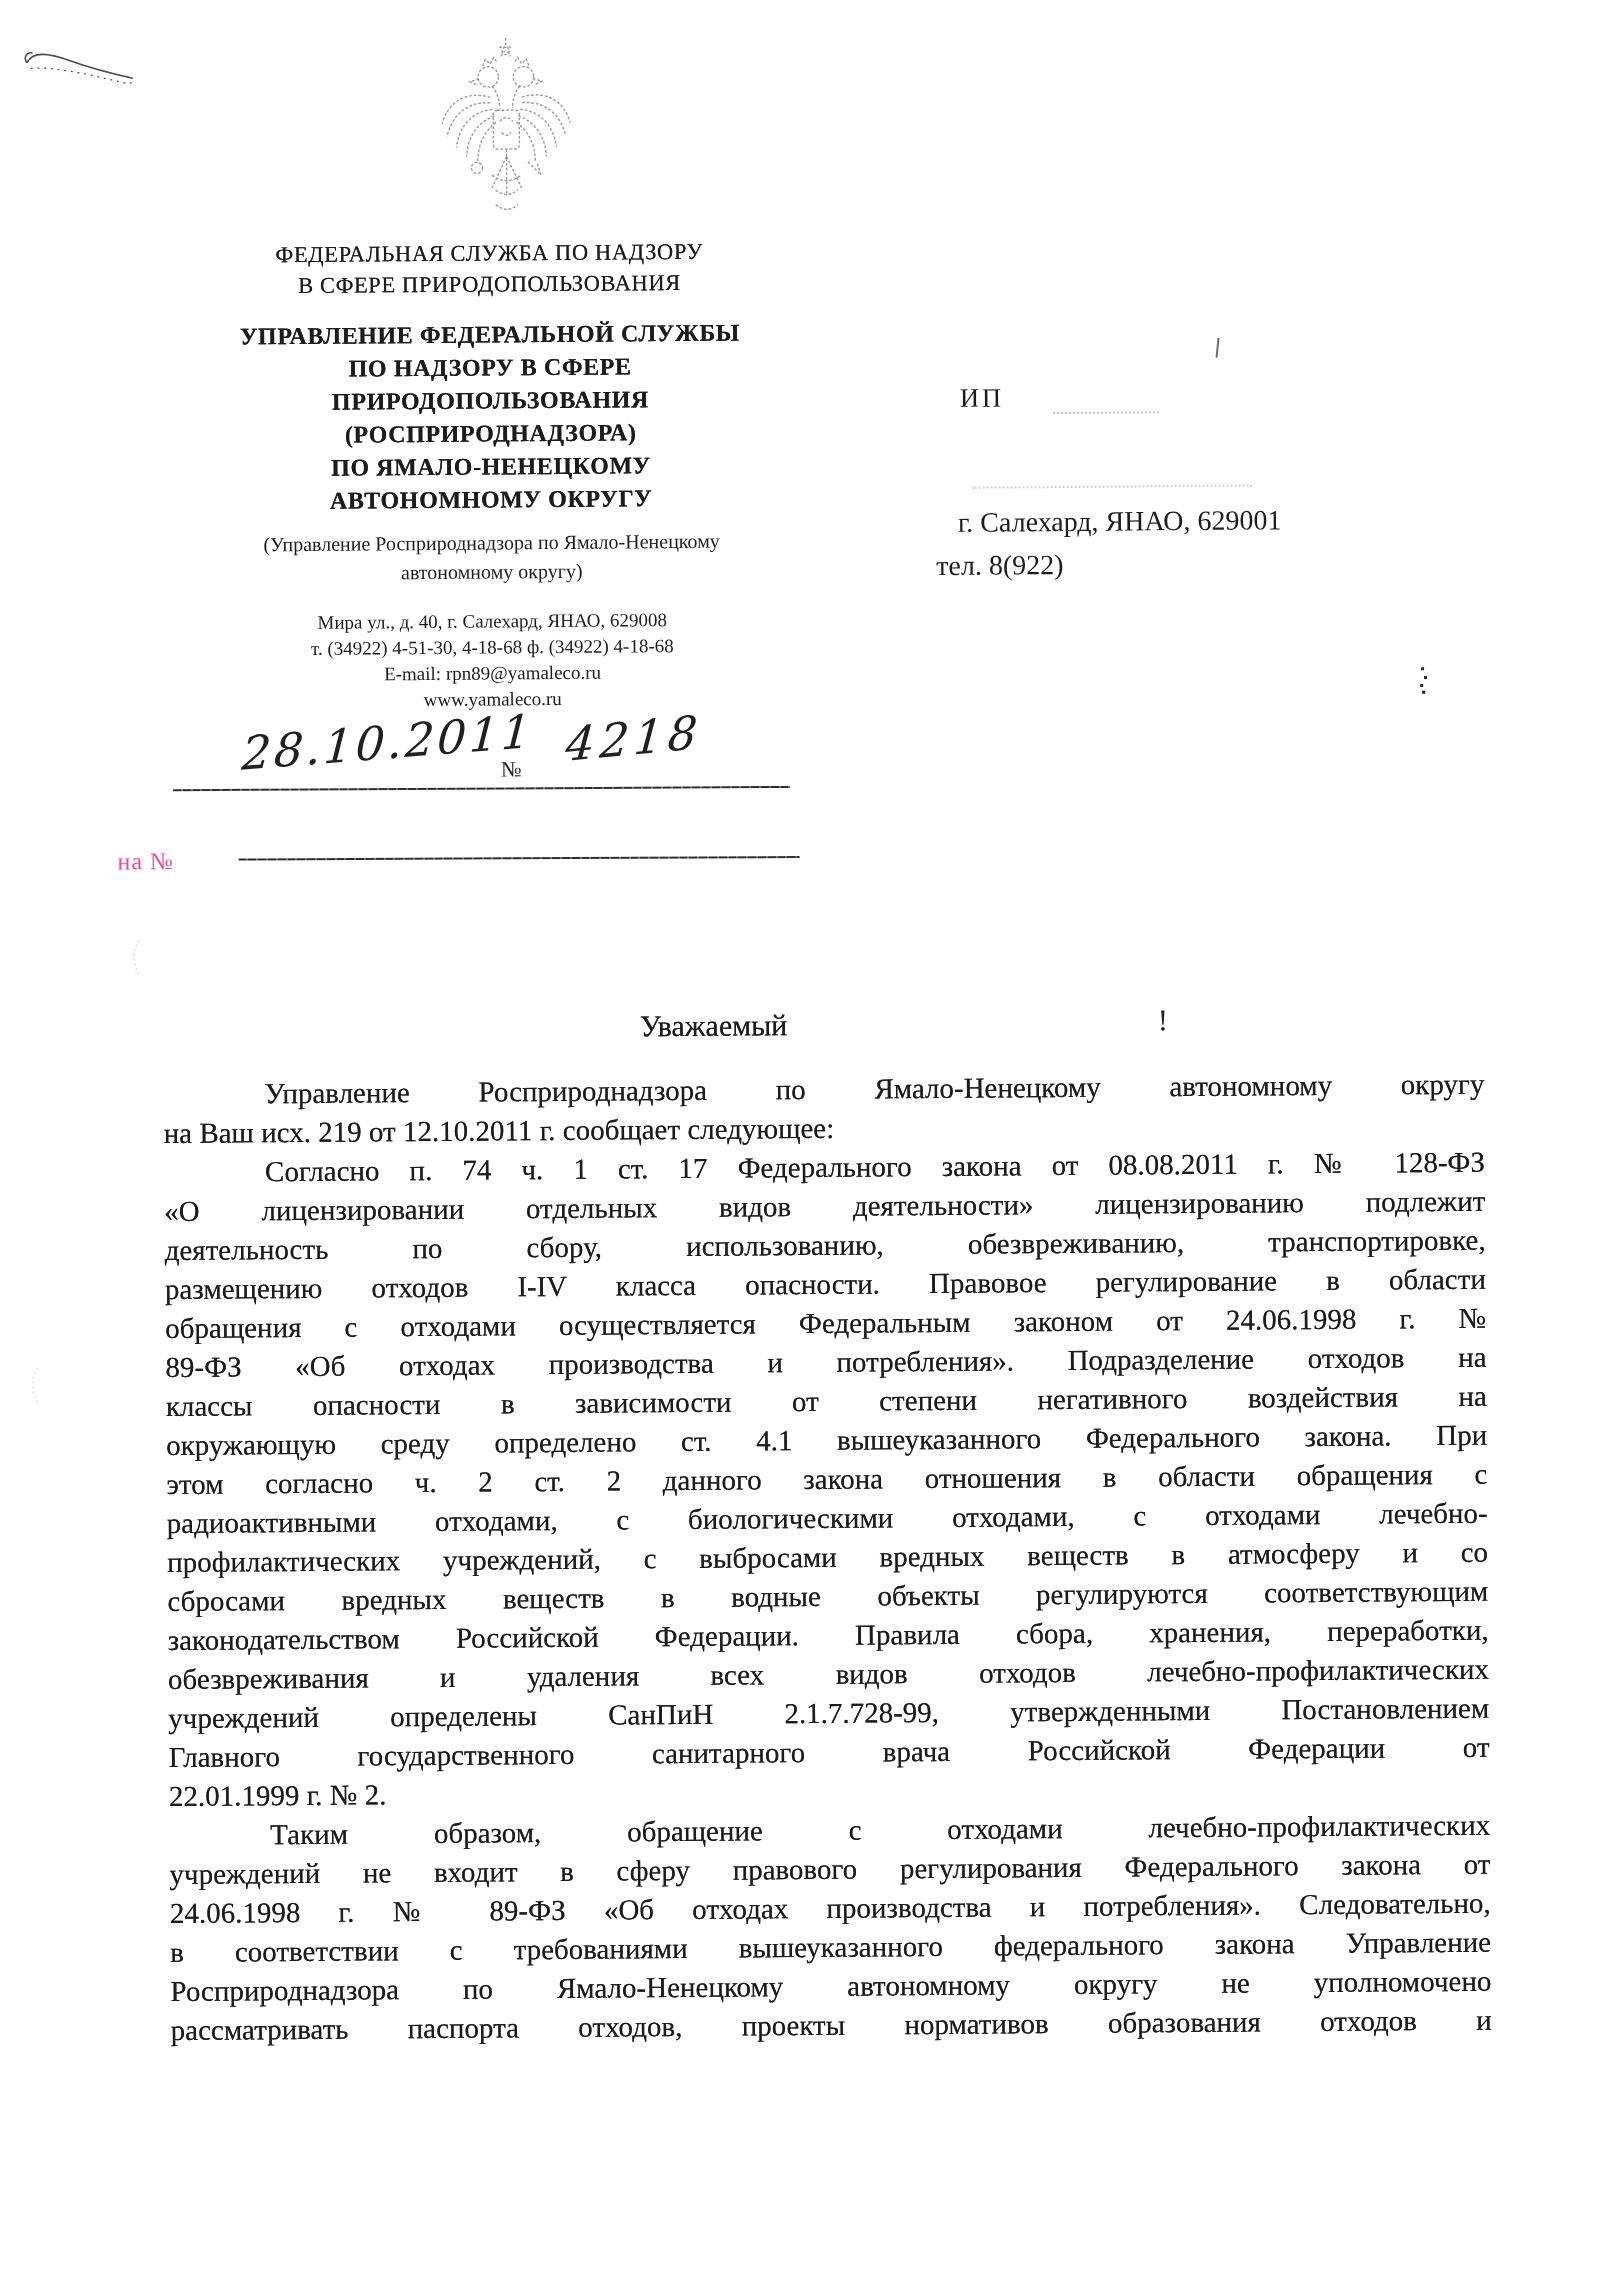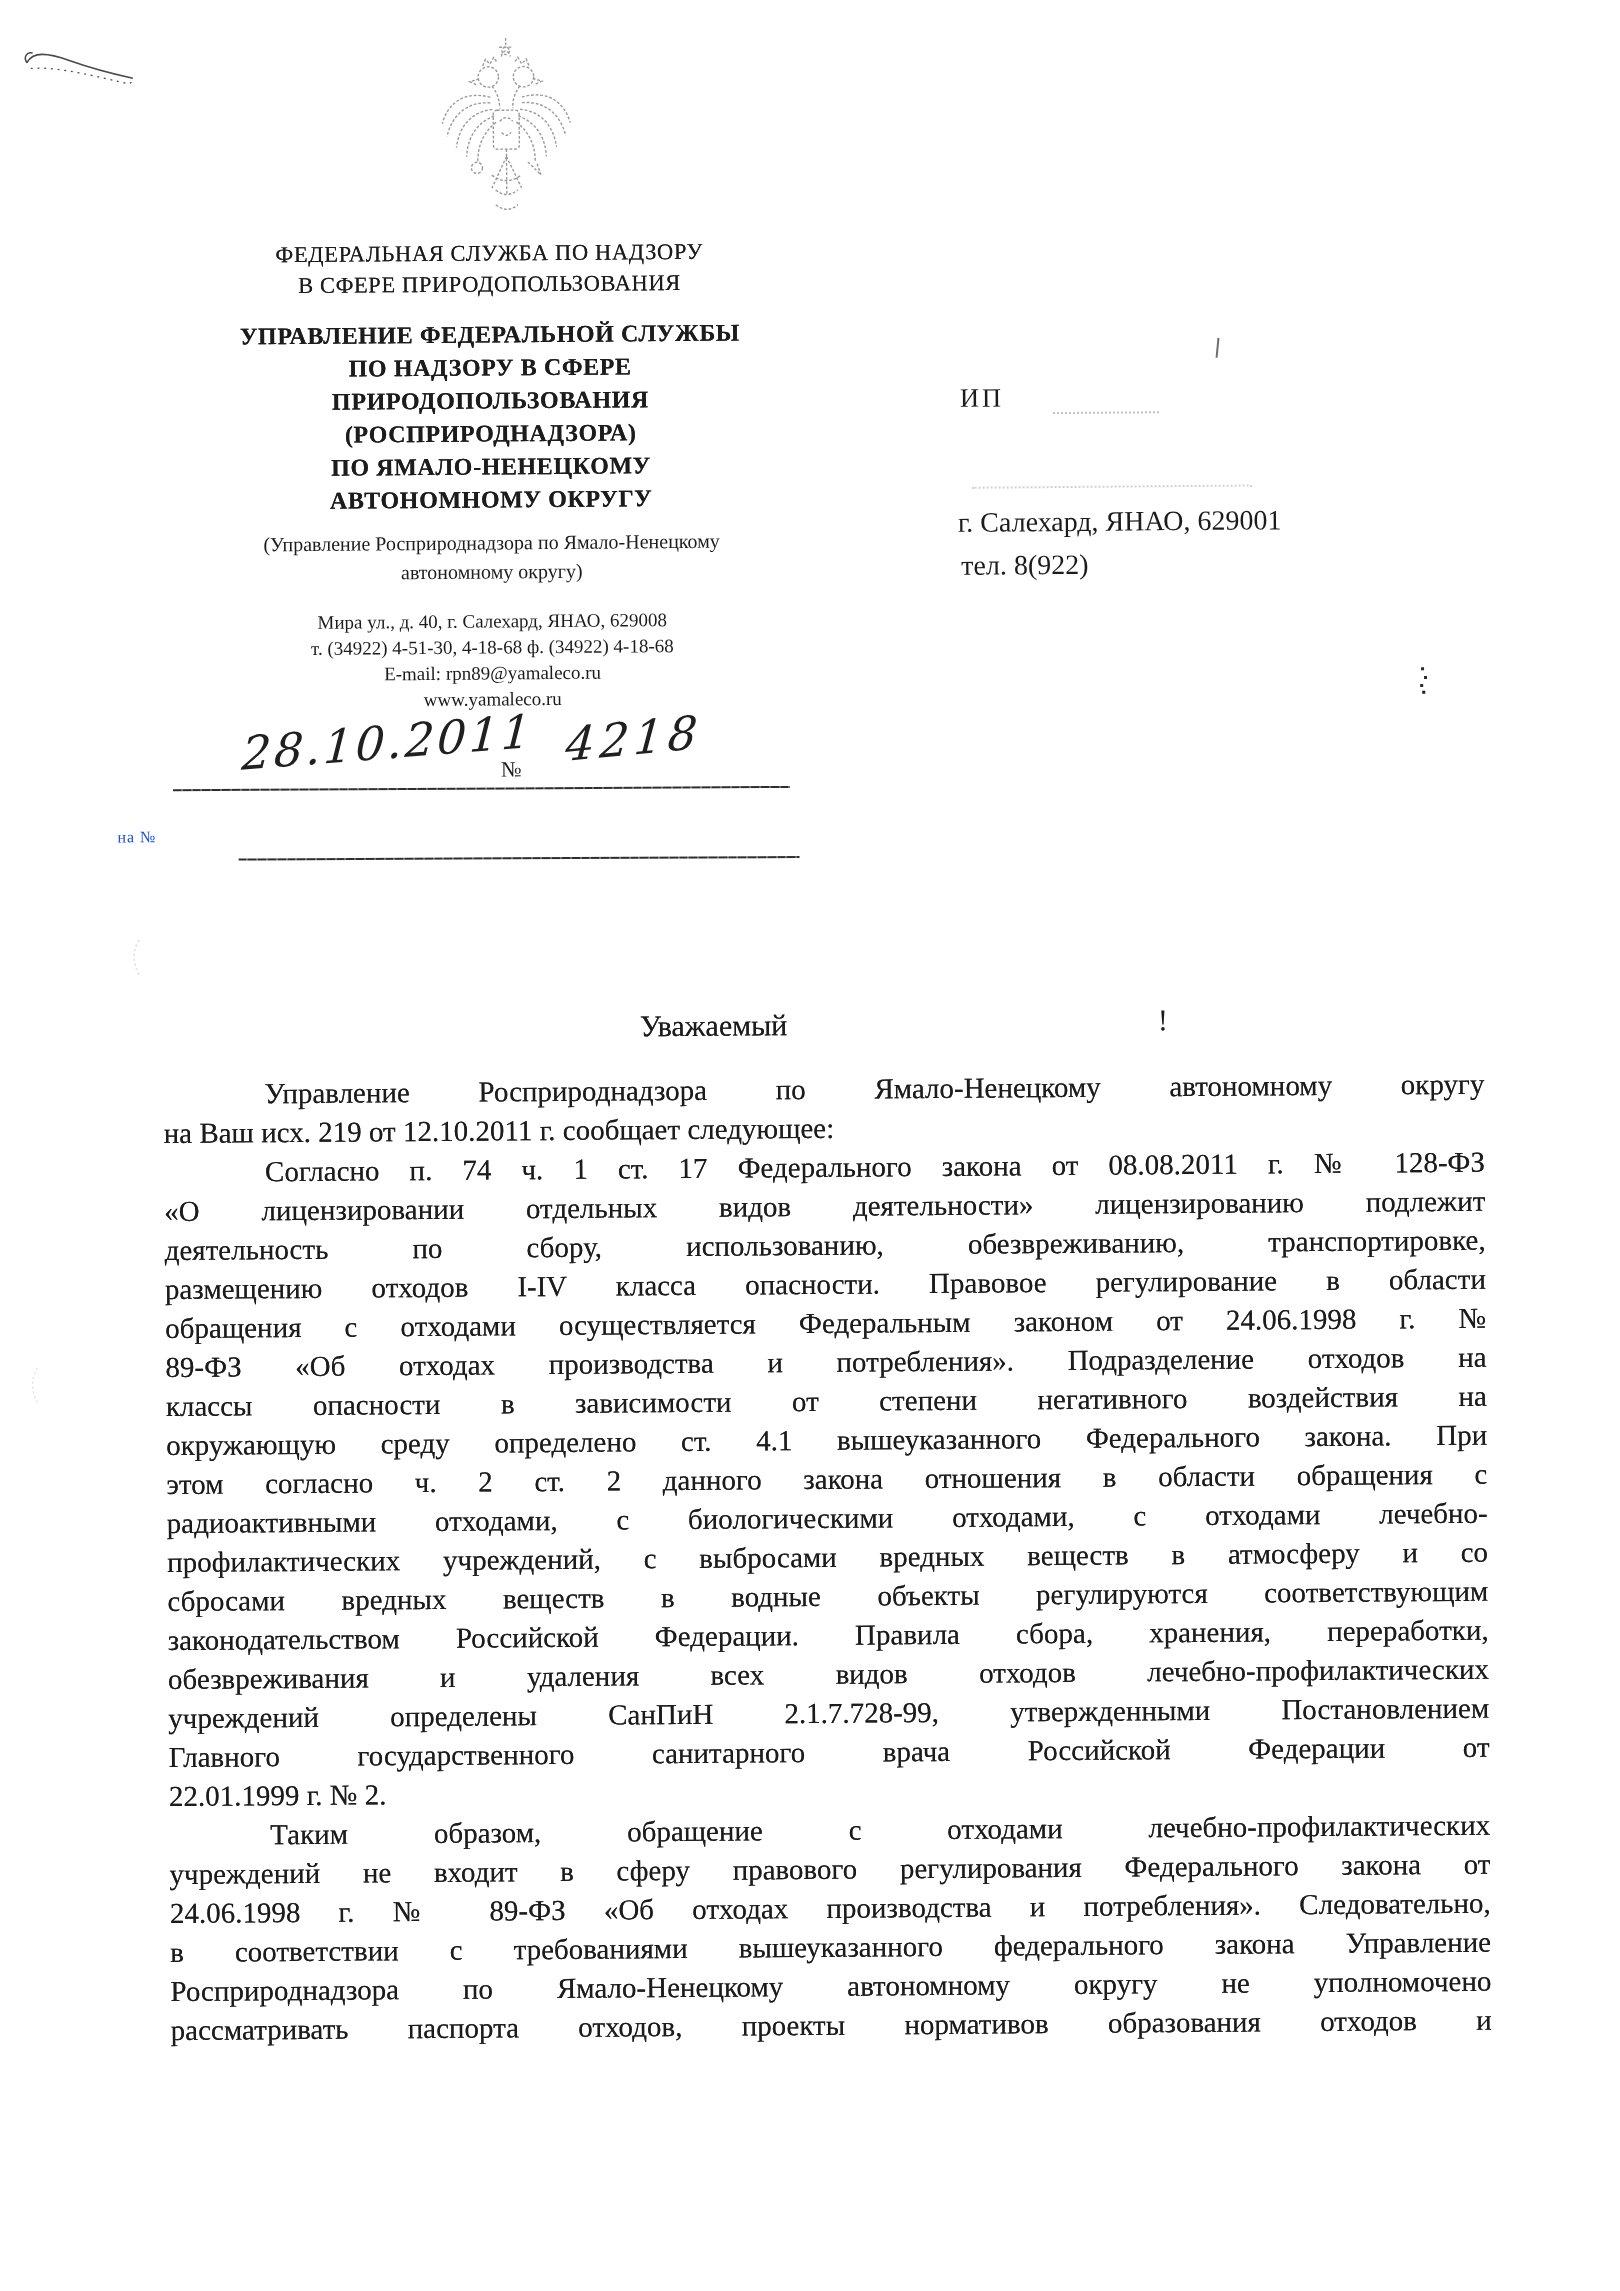--- a/index.html
+++ b/index.html
@@ -20,29 +20,29 @@
   .department{left:165px;top:316px;width:659px;text-align:center;font-weight:700;font-size:24px;line-height:33px;letter-spacing:0.6px;text-shadow:0 0 0.6px rgba(30,30,30,.9);}
   .alias{left:165px;top:526px;width:659px;text-align:center;font-size:20px;line-height:29px;}
   .address{left:165px;top:606px;width:659px;text-align:center;font-size:19px;line-height:26px;}
   
   .hand{font-style:italic;font-family:"DejaVu Serif", serif;color:#202020;}
   .hand-date{left:243px;top:712px;font-size:46px;letter-spacing:2.9px;transform:rotate(-4deg) skewX(-8deg);}
   .hand-number{left:567px;top:710px;font-size:46px;letter-spacing:4.9px;transform:rotate(-5deg) skewX(-10deg);}
   .num-label{left:502px;top:755px;font-size:21.6px;}
   .rule{height:2px;background:repeating-linear-gradient(90deg,#2e2e2e 0 7.8px,#6a6a6a 7.8px 9.8px);}
   .rule-date{left:174px;top:785px;width:617px;transform:rotate(0.15deg);}
-  .reply-label{left:118px;top:823px;font-size:16px;letter-spacing:1px;color:#1d4ed8;}
+  .reply-label{left:118px;top:843px;font-size:24px;letter-spacing:1px;color:#ec4899;}
   .rule-reply{left:239px;top:855px;width:561px;transform:rotate(0.2deg);}
   
   .recipient-type{left:964px;top:384px;font-size:26.5px;letter-spacing:2.9px;}
   .redact{border-bottom:2.9px dotted #8f8f8f;opacity:.55;}
   .redact-1{left:1057px;top:410px;width:106px;height:3.9px;}
   .redact-2{left:975px;top:484px;width:280px;height:3.9px;opacity:.4;}
   .recipient-city{left:961px;top:508px;font-size:28px;}
-  .recipient-phone{left:964px;top:551px;font-size:28px;}
+  .recipient-phone{left:939px;top:551px;font-size:28px;}
   
   .salutation{left:639px;top:1008px;font-size:30px;text-shadow:0 0 0.5px rgba(25,25,25,.85);}
   .salutation-excl{left:1157px;top:1006px;font-size:30px;}
   
   .body-text{left:162px;top:1070px;width:1321px;font-size:29px;line-height:39px;text-shadow:0 0 0.5px rgba(25,25,25,.8);}
   .body-line{text-align:left;}
   .body-line.j{text-align:justify;text-align-last:justify;}
   .body-line.ind{text-indent:101px;}
   
   .tick-1{left:1221px;top:341px;width:2px;height:19.6px;background:#4a4a4a;transform:rotate(6deg);opacity:.8;}

